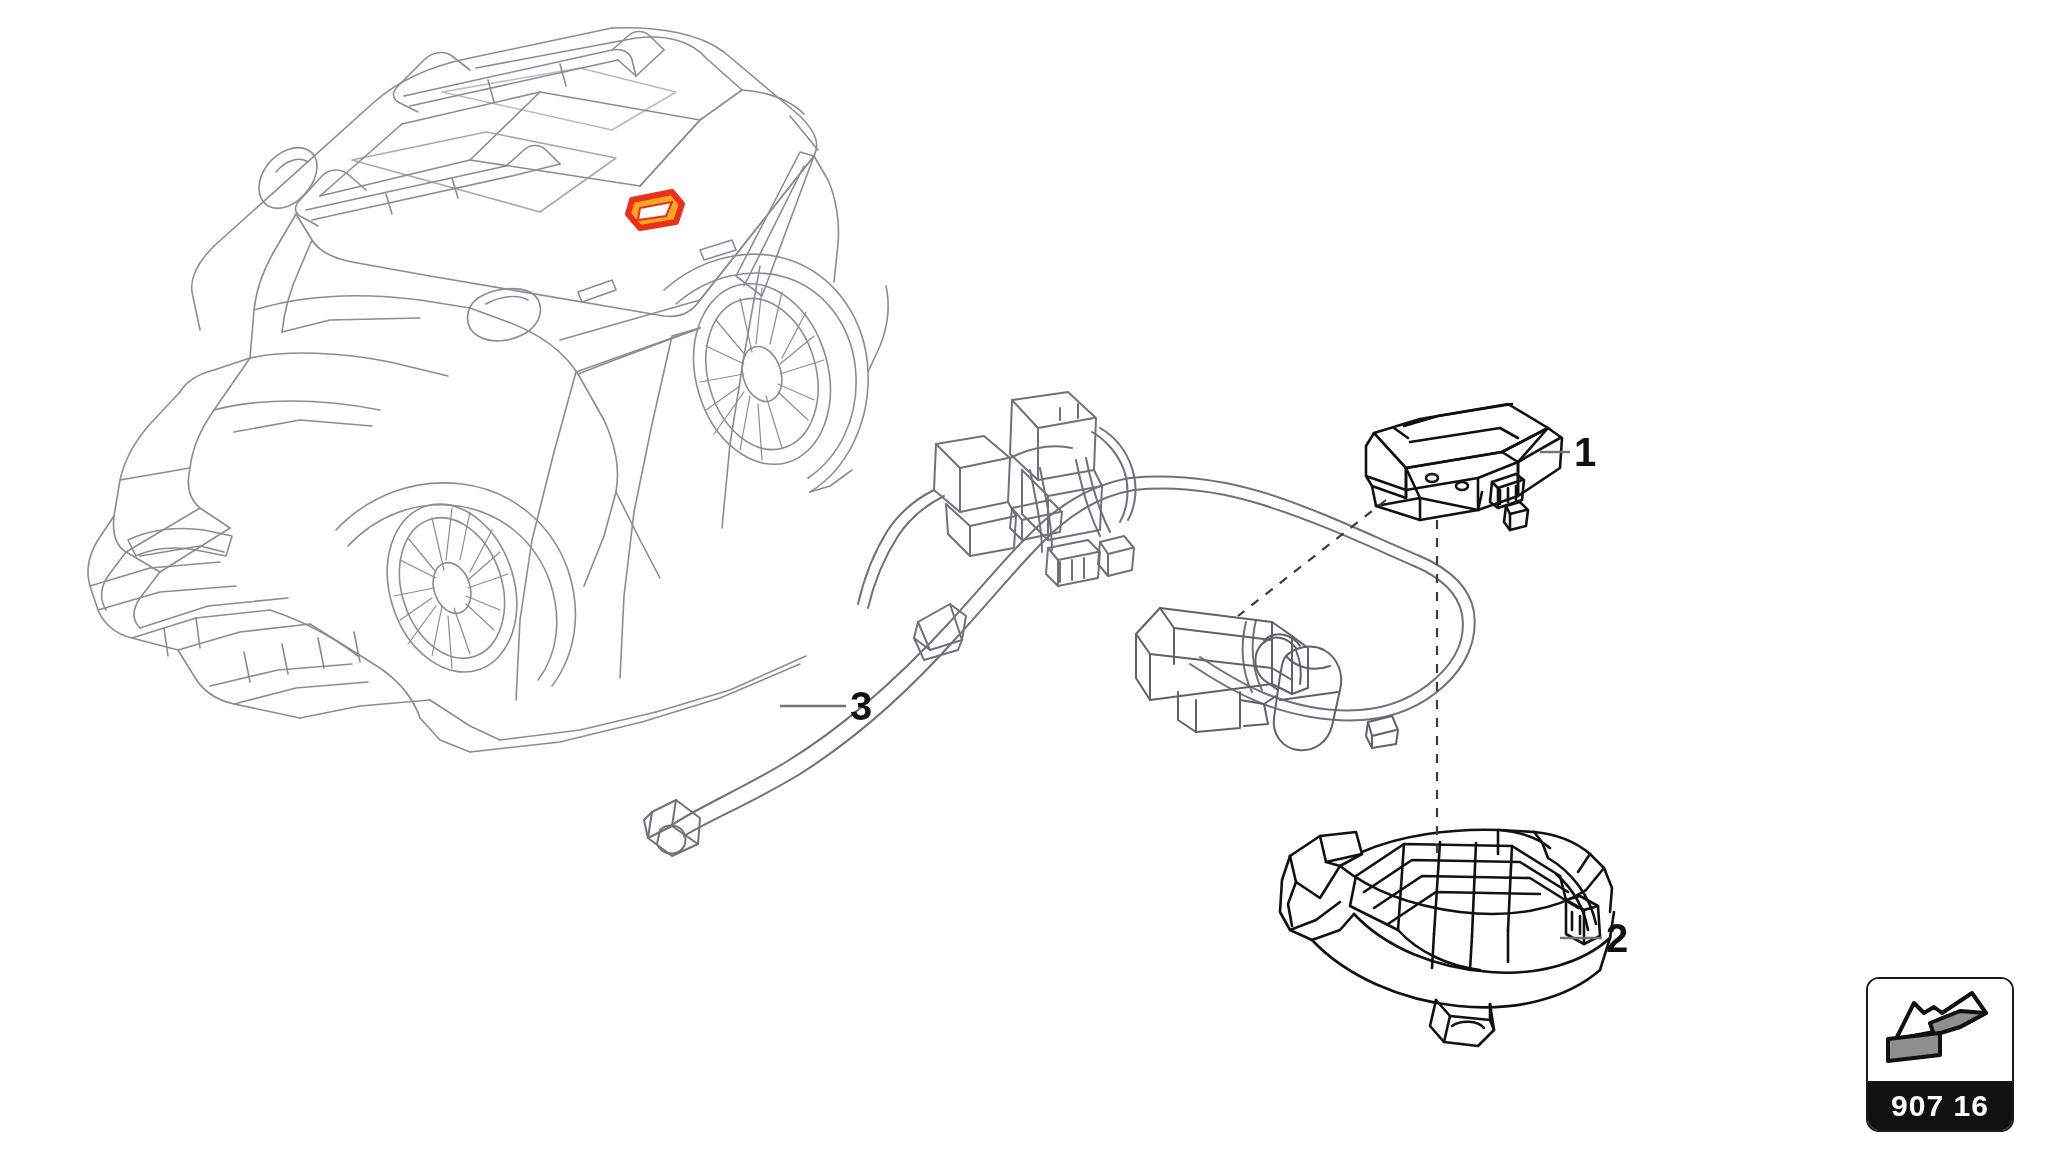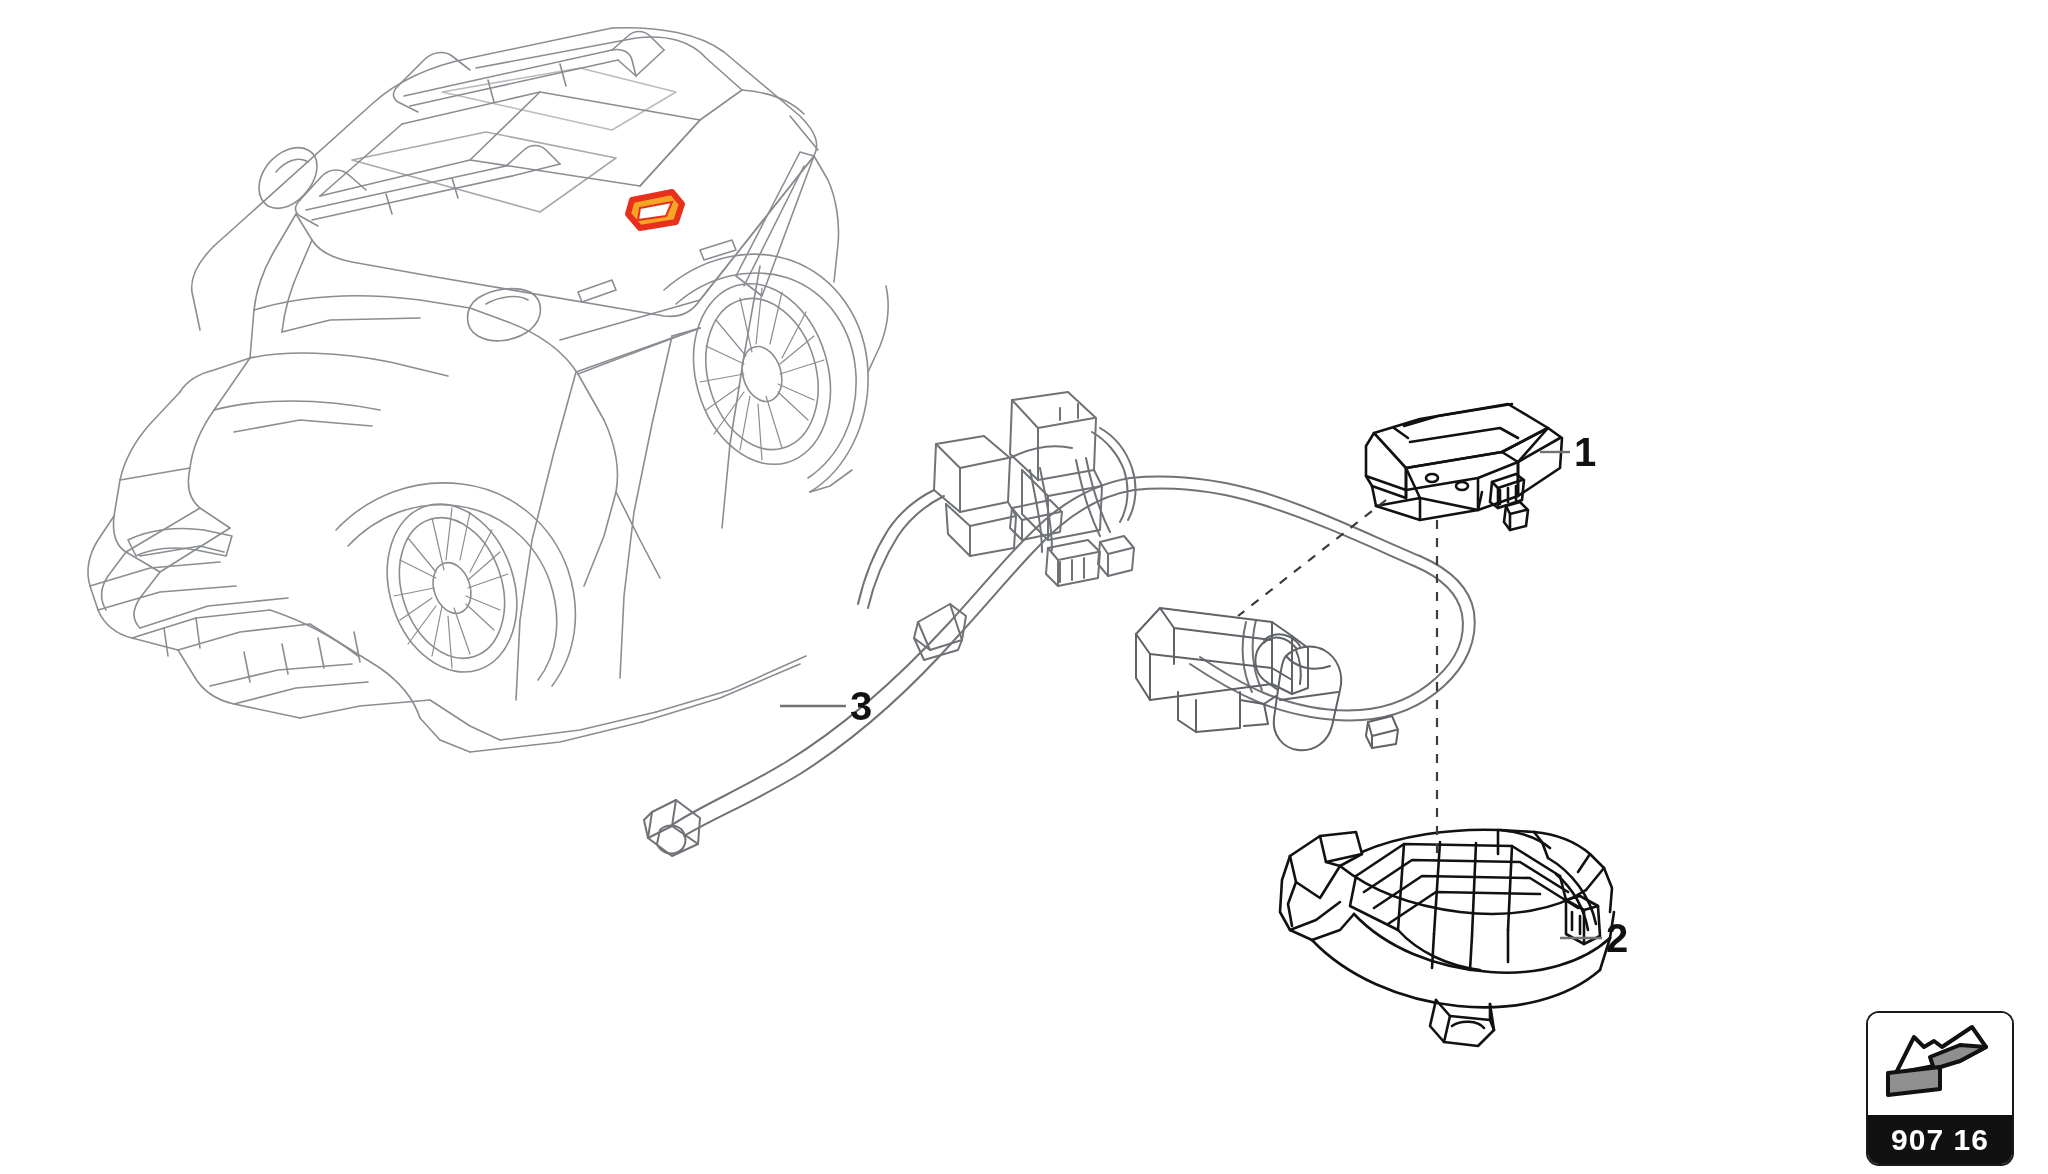--- a/index.html
+++ b/index.html
@@ -15,21 +15,21 @@
     font-family:"Liberation Sans", sans-serif;
     font-weight:bold;
     font-size:40px;
     color:#111111;
     line-height:1;
     letter-spacing:0px;
     user-select:none;
   }
   #badge{
     position:absolute;
-    left:1866px;top:1011px;
+    left:1866px;top:977px;
     width:148px;height:155px;
     border-radius:13px;
     overflow:hidden;
     background:#ffffff;
     border:2px solid #1a1a1a;
     box-sizing:border-box;
   }
   #badge-icon{
     position:relative;
     height:104px;width:100%;

